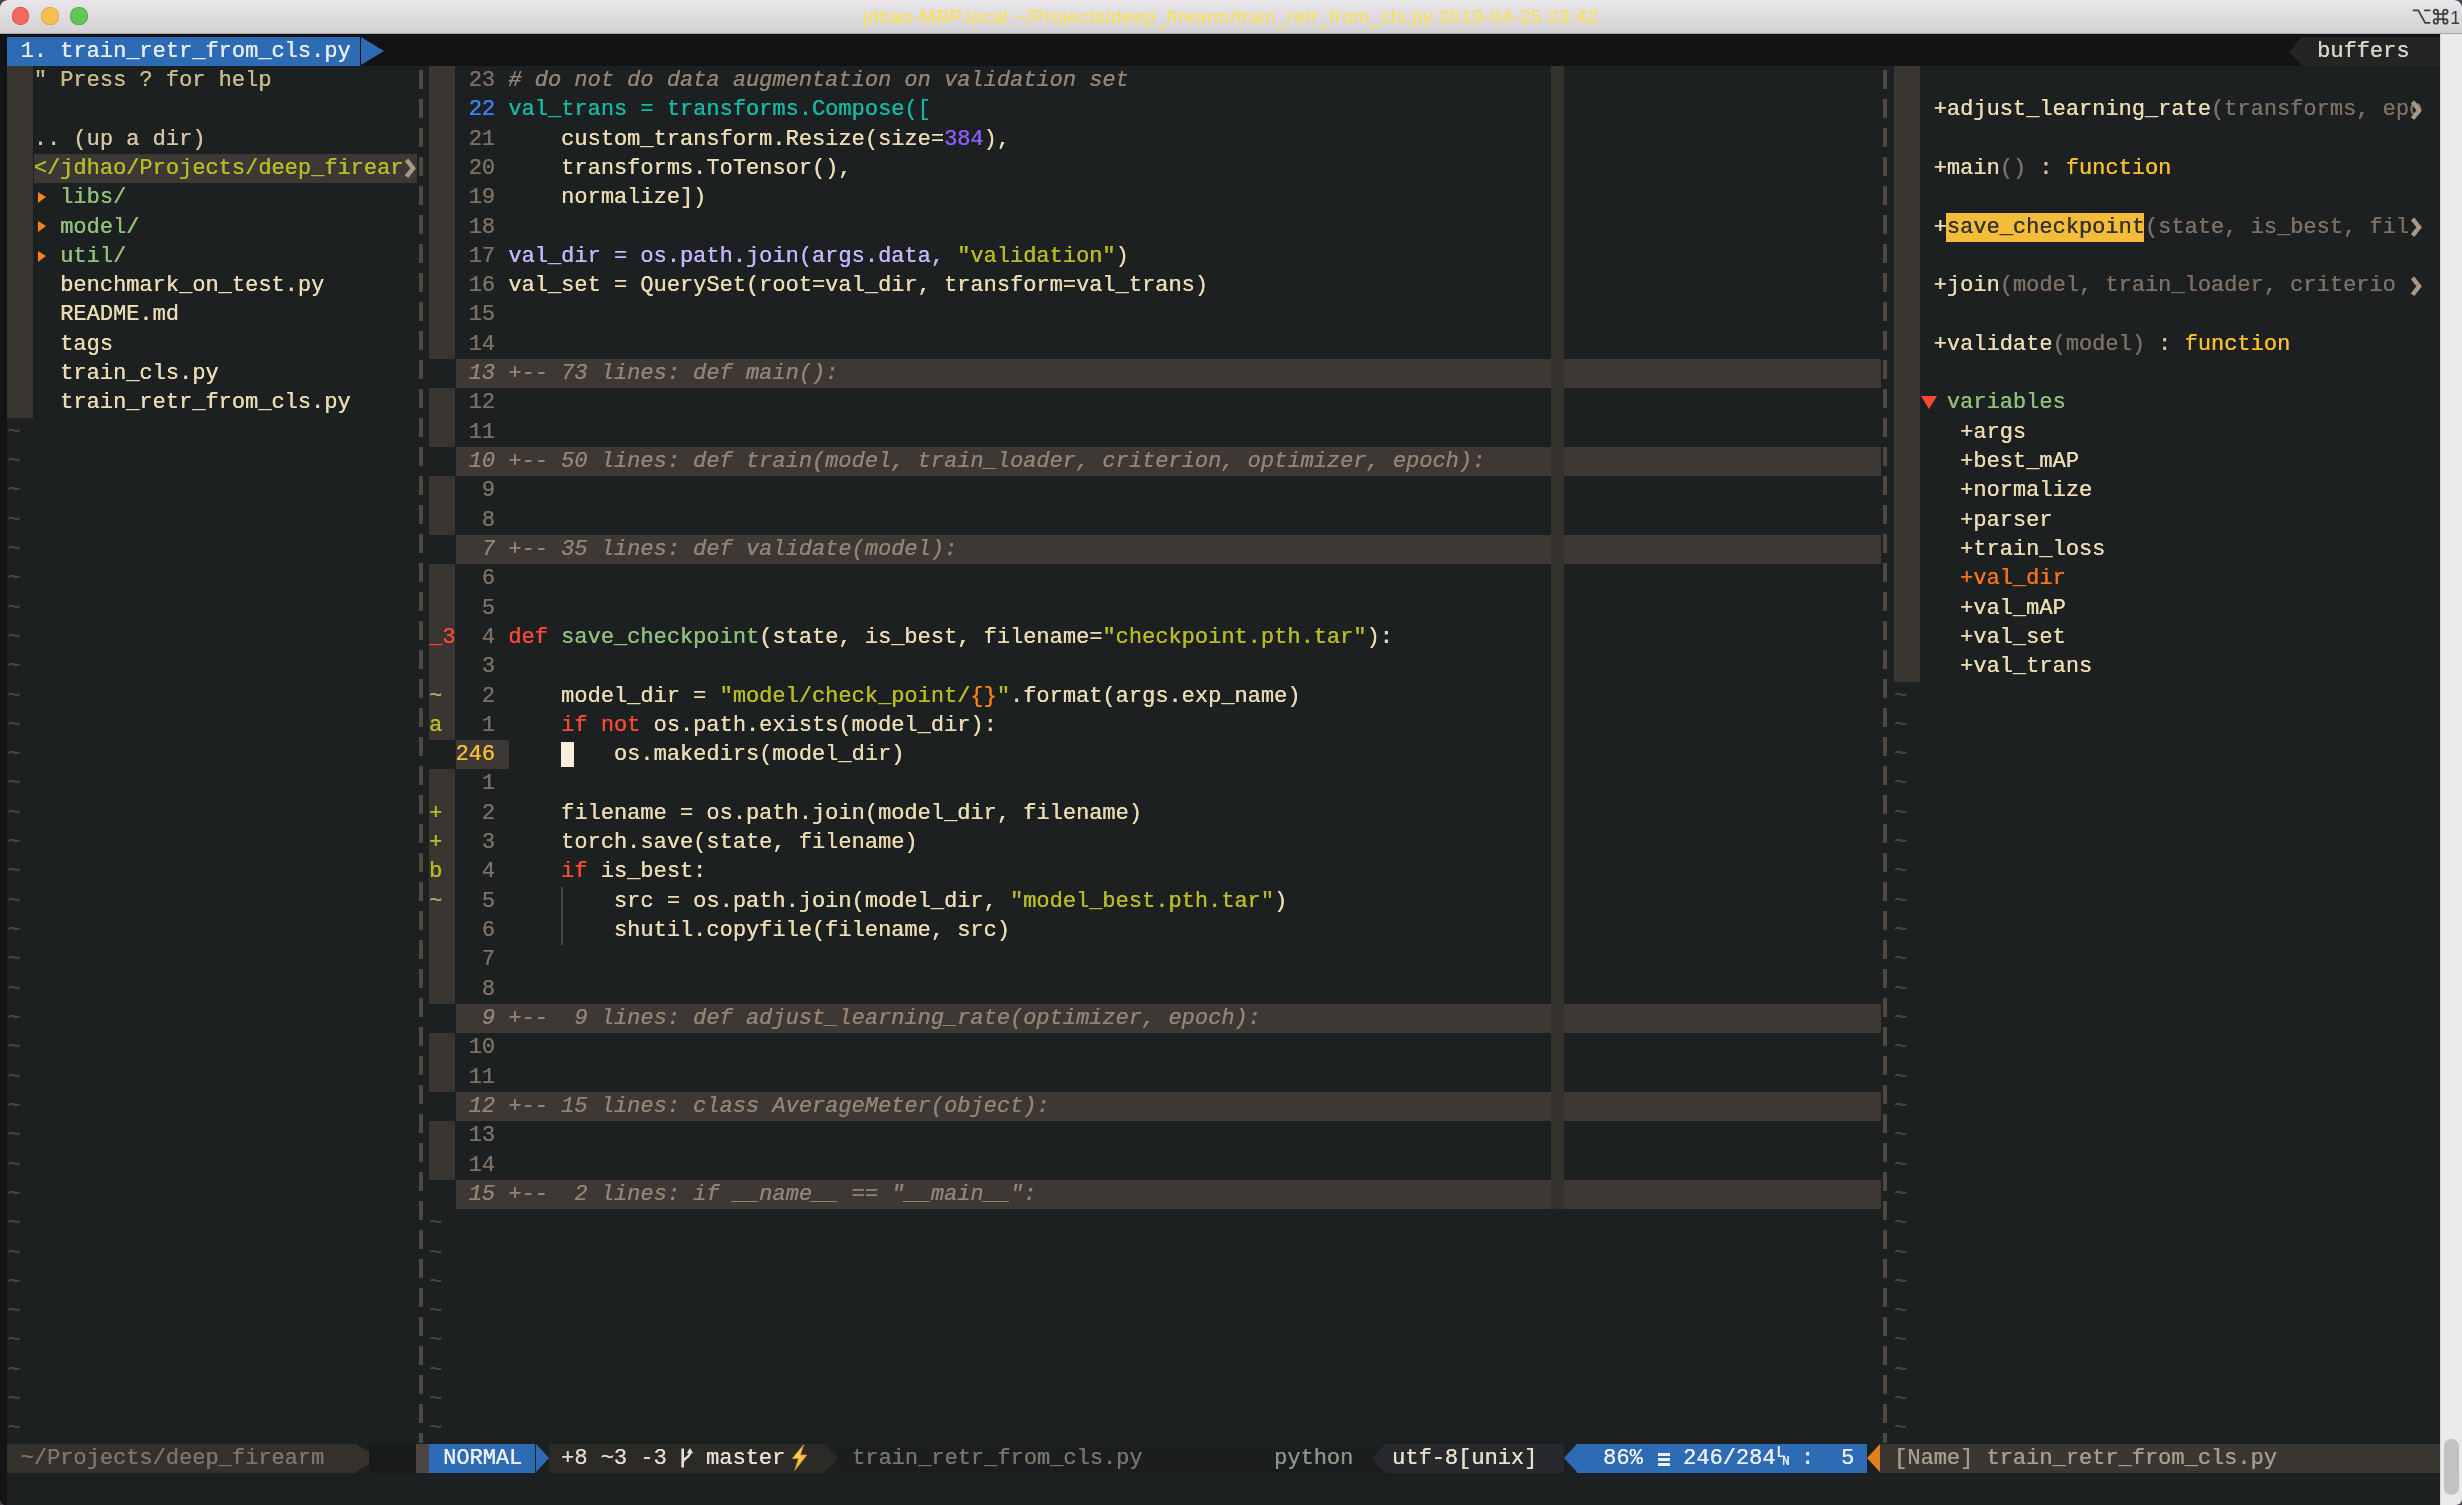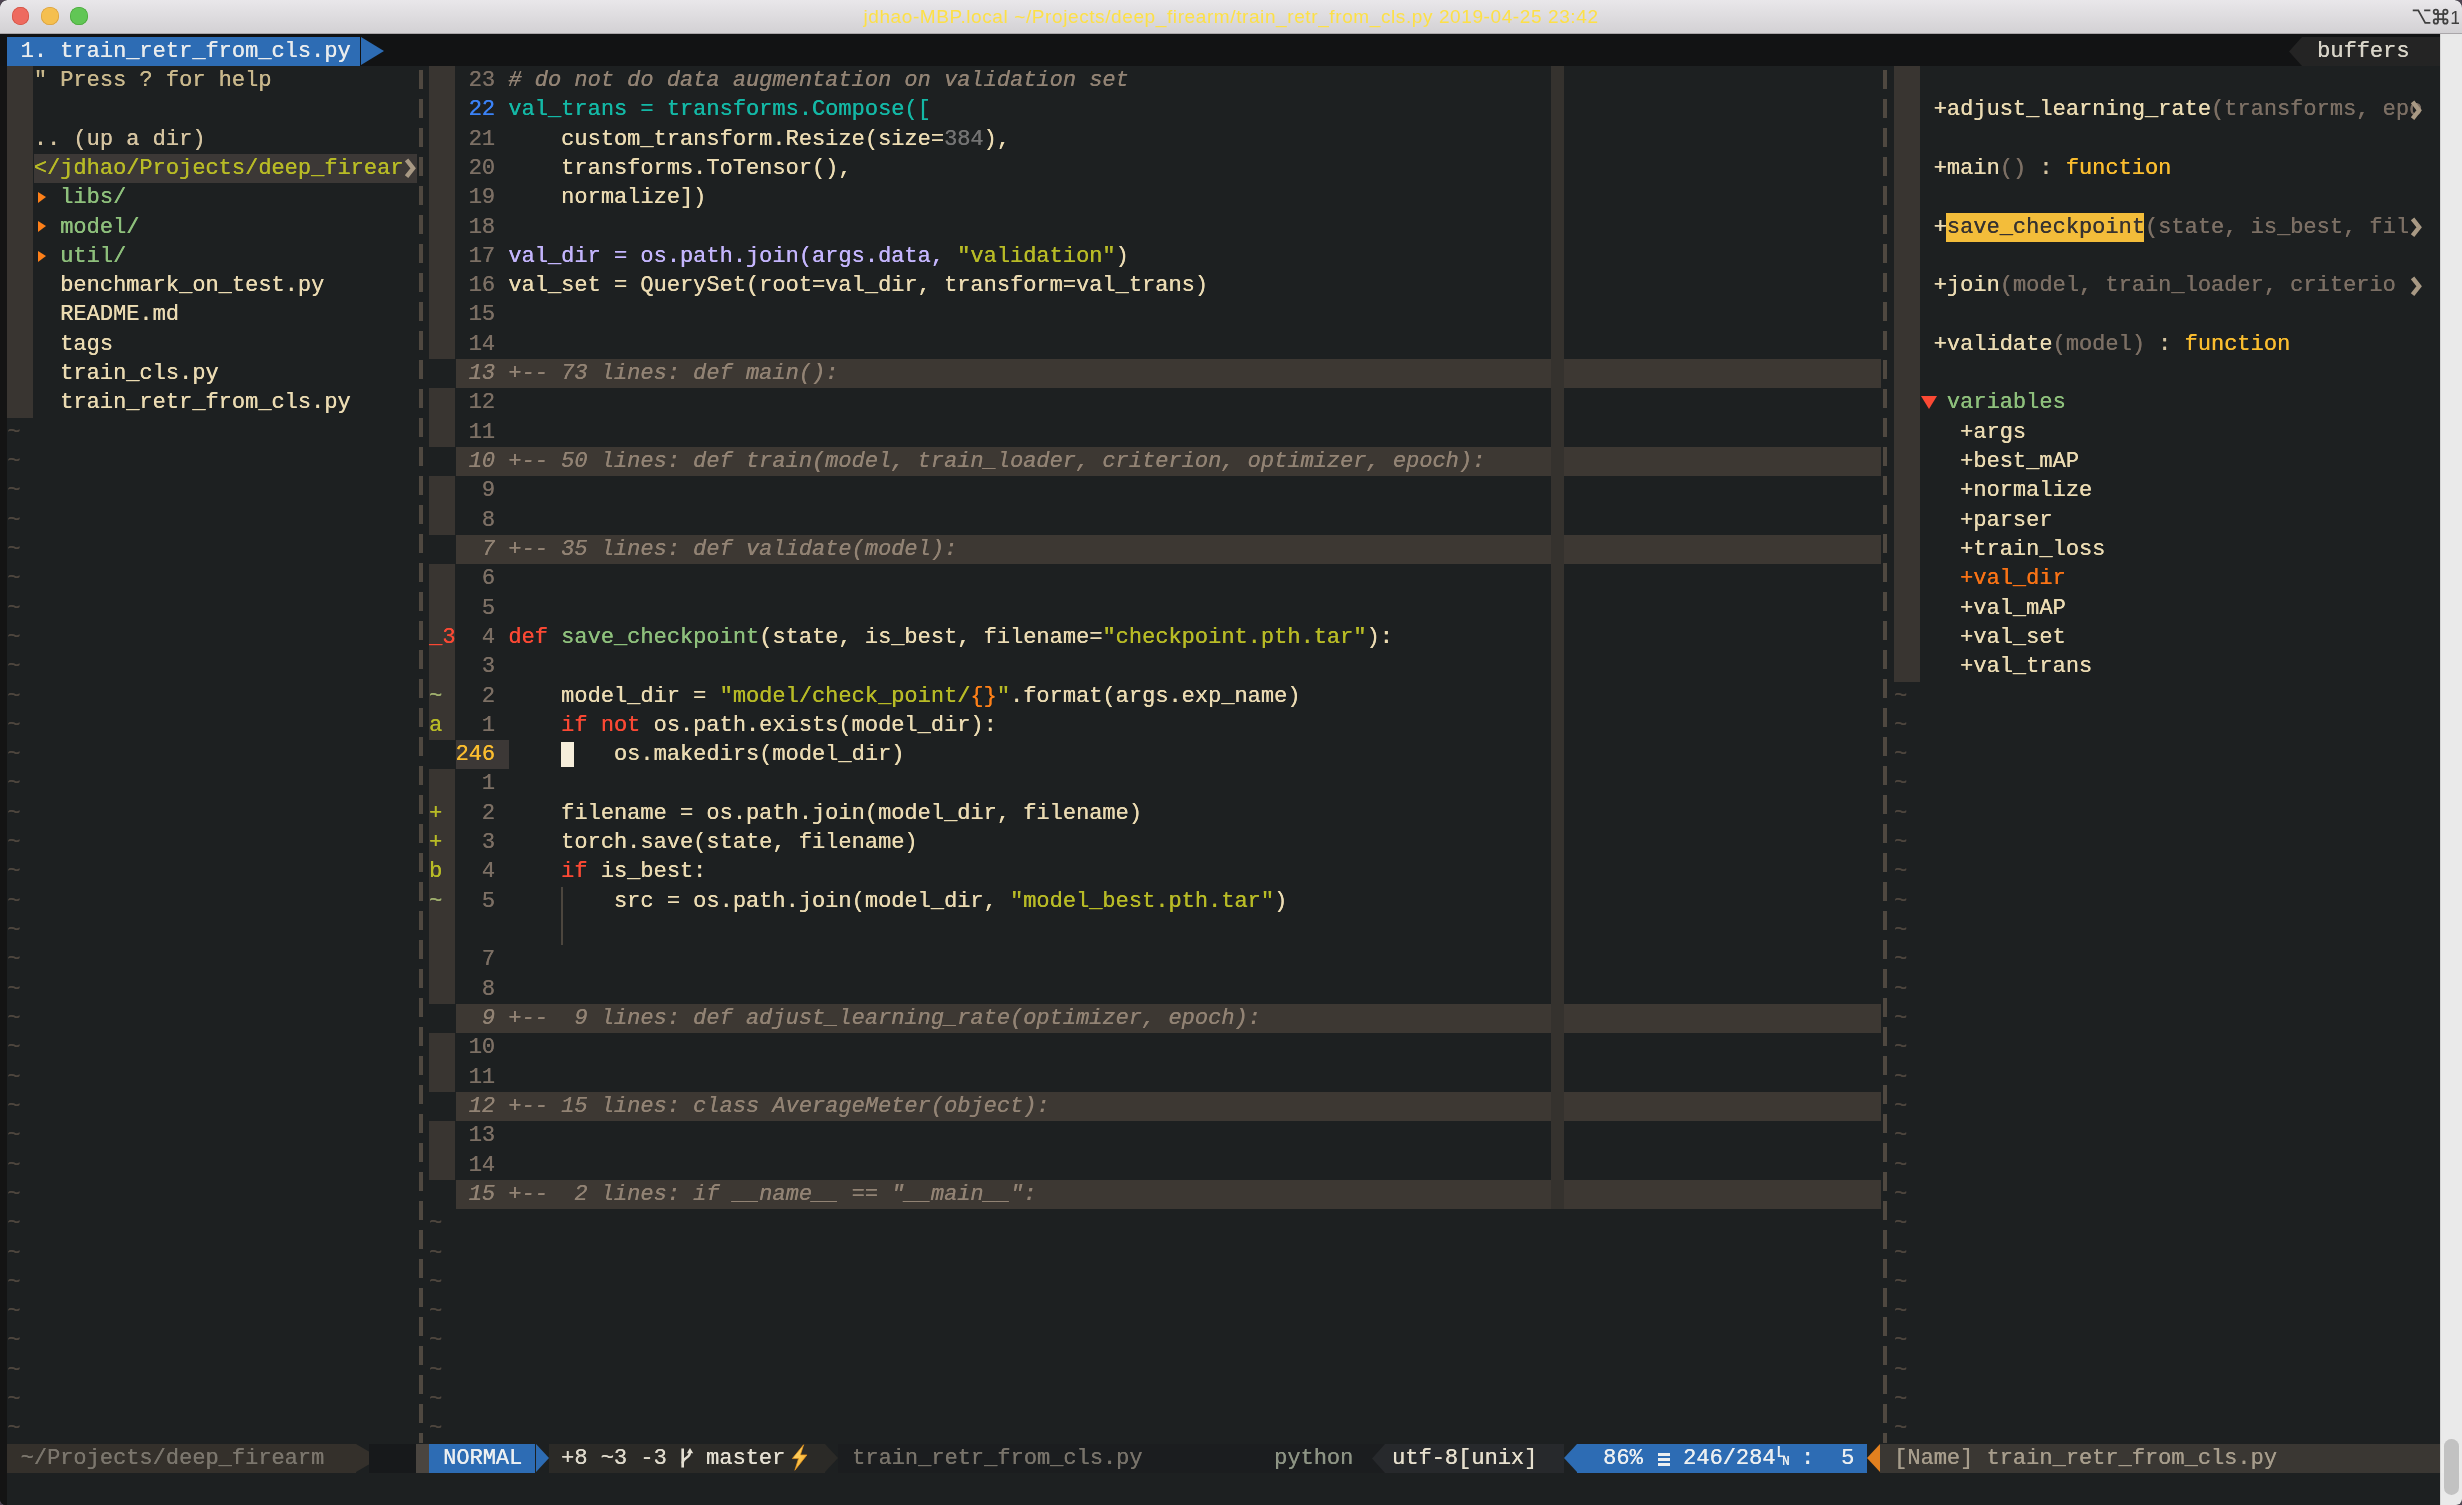--- a/index.html
+++ b/index.html
@@ -85,21 +85,21 @@
 <div style="position:absolute;left:429px;top:1004px;width:26px;height:29px;background:#1d2021;"></div>
 <div style="position:absolute;left:456px;top:1092px;width:1425px;height:29px;background:#3d3833;"></div>
 <div style="position:absolute;left:429px;top:1092px;width:26px;height:29px;background:#1d2021;"></div>
 <div style="position:absolute;left:456px;top:1180px;width:1425px;height:29px;background:#3d3833;"></div>
 <div style="position:absolute;left:429px;top:1180px;width:26px;height:29px;background:#1d2021;"></div>
 <div style="position:absolute;left:1551px;top:66px;width:13px;height:1143px;background:#35322e;"></div>
 <div style="position:absolute;left:429px;top:740px;width:26px;height:29px;background:#1d2021;"></div>
 <div style="position:absolute;left:456px;top:740px;width:53px;height:29px;background:#3c3836;"></div>
 <div class="t" style="left:429px;top:66px"><span style="color:#7c6f64">   23 </span><span style="color:#928374;font-style:italic"># do not do data augmentation on validation set</span></div>
 <div class="t" style="left:429px;top:95px"><span style="color:#3b82f6">   22 </span><span style="color:#14b8a6">val_trans = transforms.Compose([</span></div>
-<div class="t" style="left:429px;top:125px"><span style="color:#7c6f64">   21 </span><span style="color:#ebdbb2">    custom_transform.Resize(size=</span><span style="color:#737373">384</span><span style="color:#ebdbb2">),</span></div>
+<div class="t" style="left:429px;top:125px"><span style="color:#7c6f64">   21 </span><span style="color:#ebdbb2">    custom_transform.Resize(size=</span><span style="color:#8b5cf6">384</span><span style="color:#ebdbb2">),</span></div>
 <div class="t" style="left:429px;top:154px"><span style="color:#7c6f64">   20 </span><span style="color:#ebdbb2">    transforms.ToTensor(),</span></div>
 <div class="t" style="left:429px;top:183px"><span style="color:#7c6f64">   19 </span><span style="color:#ebdbb2">    normalize])</span></div>
 <div class="t" style="left:429px;top:213px"><span style="color:#7c6f64">   18 </span></div>
 <div class="t" style="left:429px;top:242px"><span style="color:#7c6f64">   17 </span><span style="color:#c4b5fd">val_dir = os.path.join(args.data, </span><span style="color:#b8bb26">"validation"</span><span style="color:#ebdbb2">)</span></div>
 <div class="t" style="left:429px;top:271px"><span style="color:#7c6f64">   16 </span><span style="color:#ebdbb2">val_set = QuerySet(root=val_dir, transform=val_trans)</span></div>
 <div class="t" style="left:429px;top:300px"><span style="color:#7c6f64">   15 </span></div>
 <div class="t" style="left:429px;top:330px"><span style="color:#7c6f64">   14 </span></div>
 <div class="t" style="left:429px;top:359px"><span style="color:#928374;font-style:italic">   13 </span><span style="color:#928374;font-style:italic">+-- 73 lines: def main():</span></div>
 <div class="t" style="left:429px;top:388px"><span style="color:#7c6f64">   12 </span></div>
 <div class="t" style="left:429px;top:418px"><span style="color:#7c6f64">   11 </span></div>
@@ -112,20 +112,21 @@
 <div class="t" style="left:429px;top:623px"><span style="color:#7c6f64">    4 </span><span style="color:#fb4934">def</span> <span style="color:#8ec07c">save_checkpoint</span><span style="color:#ebdbb2">(state, is_best, filename=</span><span style="color:#b8bb26">"checkpoint.pth.tar"</span><span style="color:#ebdbb2">):</span></div>
 <div class="t" style="left:429px;top:652px"><span style="color:#7c6f64">    3 </span></div>
 <div class="t" style="left:429px;top:682px"><span style="color:#7c6f64">    2 </span><span style="color:#ebdbb2">    model_dir = </span><span style="color:#b8bb26">"model/check_point/</span><span style="color:#fe8019">{}</span><span style="color:#b8bb26">"</span><span style="color:#ebdbb2">.format(args.exp_name)</span></div>
 <div class="t" style="left:429px;top:711px"><span style="color:#7c6f64">    1 </span>    <span style="color:#fb4934">if</span> <span style="color:#fb4934">not</span><span style="color:#ebdbb2"> os.path.exists(model_dir):</span></div>
 <div class="t" style="left:429px;top:740px">  <span style="color:#fabd2f">246</span> <span style="color:#ebdbb2">        os.makedirs(model_dir)</span></div>
 <div class="t" style="left:429px;top:769px"><span style="color:#7c6f64">    1 </span></div>
 <div class="t" style="left:429px;top:799px"><span style="color:#7c6f64">    2 </span><span style="color:#ebdbb2">    filename = os.path.join(model_dir, filename)</span></div>
 <div class="t" style="left:429px;top:828px"><span style="color:#7c6f64">    3 </span><span style="color:#ebdbb2">    torch.save(state, filename)</span></div>
 <div class="t" style="left:429px;top:857px"><span style="color:#7c6f64">    4 </span>    <span style="color:#fb4934">if</span><span style="color:#ebdbb2"> is_best:</span></div>
 <div class="t" style="left:429px;top:887px"><span style="color:#7c6f64">    5 </span><span style="color:#ebdbb2">        src = os.path.join(model_dir, </span><span style="color:#b8bb26">"model_best.pth.tar"</span><span style="color:#ebdbb2">)</span></div>
+<div class="t" style="left:429px;top:916px"><span style="color:#7c6f64">    6 </span><span style="color:#ebdbb2">        shutil.copyfile(filename, src)</span></div>
 <div class="t" style="left:429px;top:945px"><span style="color:#7c6f64">    7 </span></div>
 <div class="t" style="left:429px;top:975px"><span style="color:#7c6f64">    8 </span></div>
 <div class="t" style="left:429px;top:1004px"><span style="color:#928374;font-style:italic">    9 </span><span style="color:#928374;font-style:italic">+--  9 lines: def adjust_learning_rate(optimizer, epoch):</span></div>
 <div class="t" style="left:429px;top:1033px"><span style="color:#7c6f64">   10 </span></div>
 <div class="t" style="left:429px;top:1063px"><span style="color:#7c6f64">   11 </span></div>
 <div class="t" style="left:429px;top:1092px"><span style="color:#928374;font-style:italic">   12 </span><span style="color:#928374;font-style:italic">+-- 15 lines: class AverageMeter(object):</span></div>
 <div class="t" style="left:429px;top:1121px"><span style="color:#7c6f64">   13 </span></div>
 <div class="t" style="left:429px;top:1151px"><span style="color:#7c6f64">   14 </span></div>
 <div class="t" style="left:429px;top:1180px"><span style="color:#928374;font-style:italic">   15 </span><span style="color:#928374;font-style:italic">+--  2 lines: if __name__ == "__main__":</span></div>
 <div class="t" style="left:429px;top:1209px"><span style="color:#4e463e">~</span></div>

